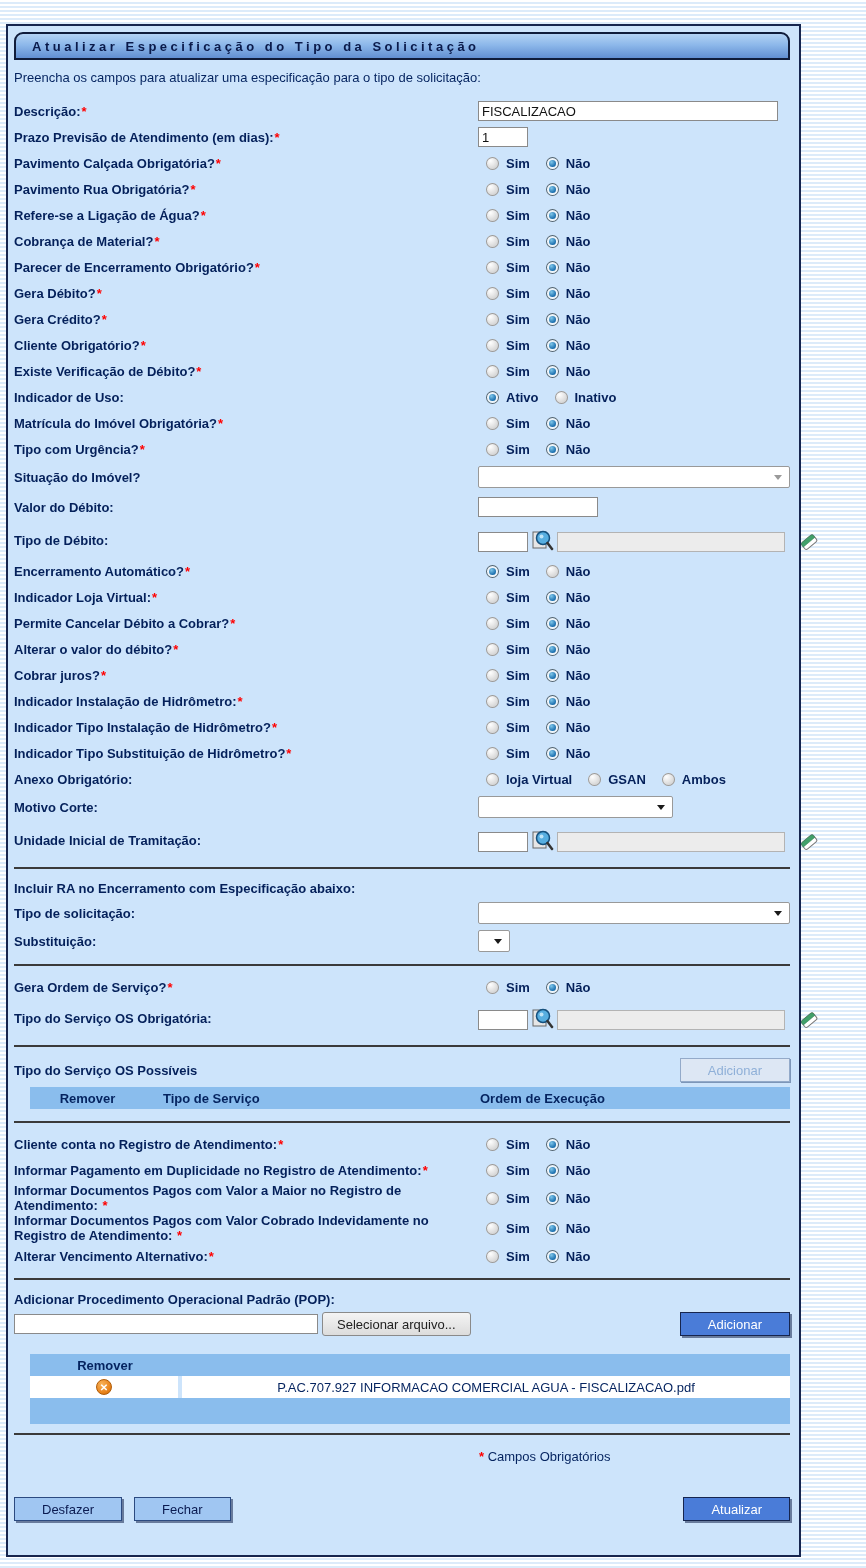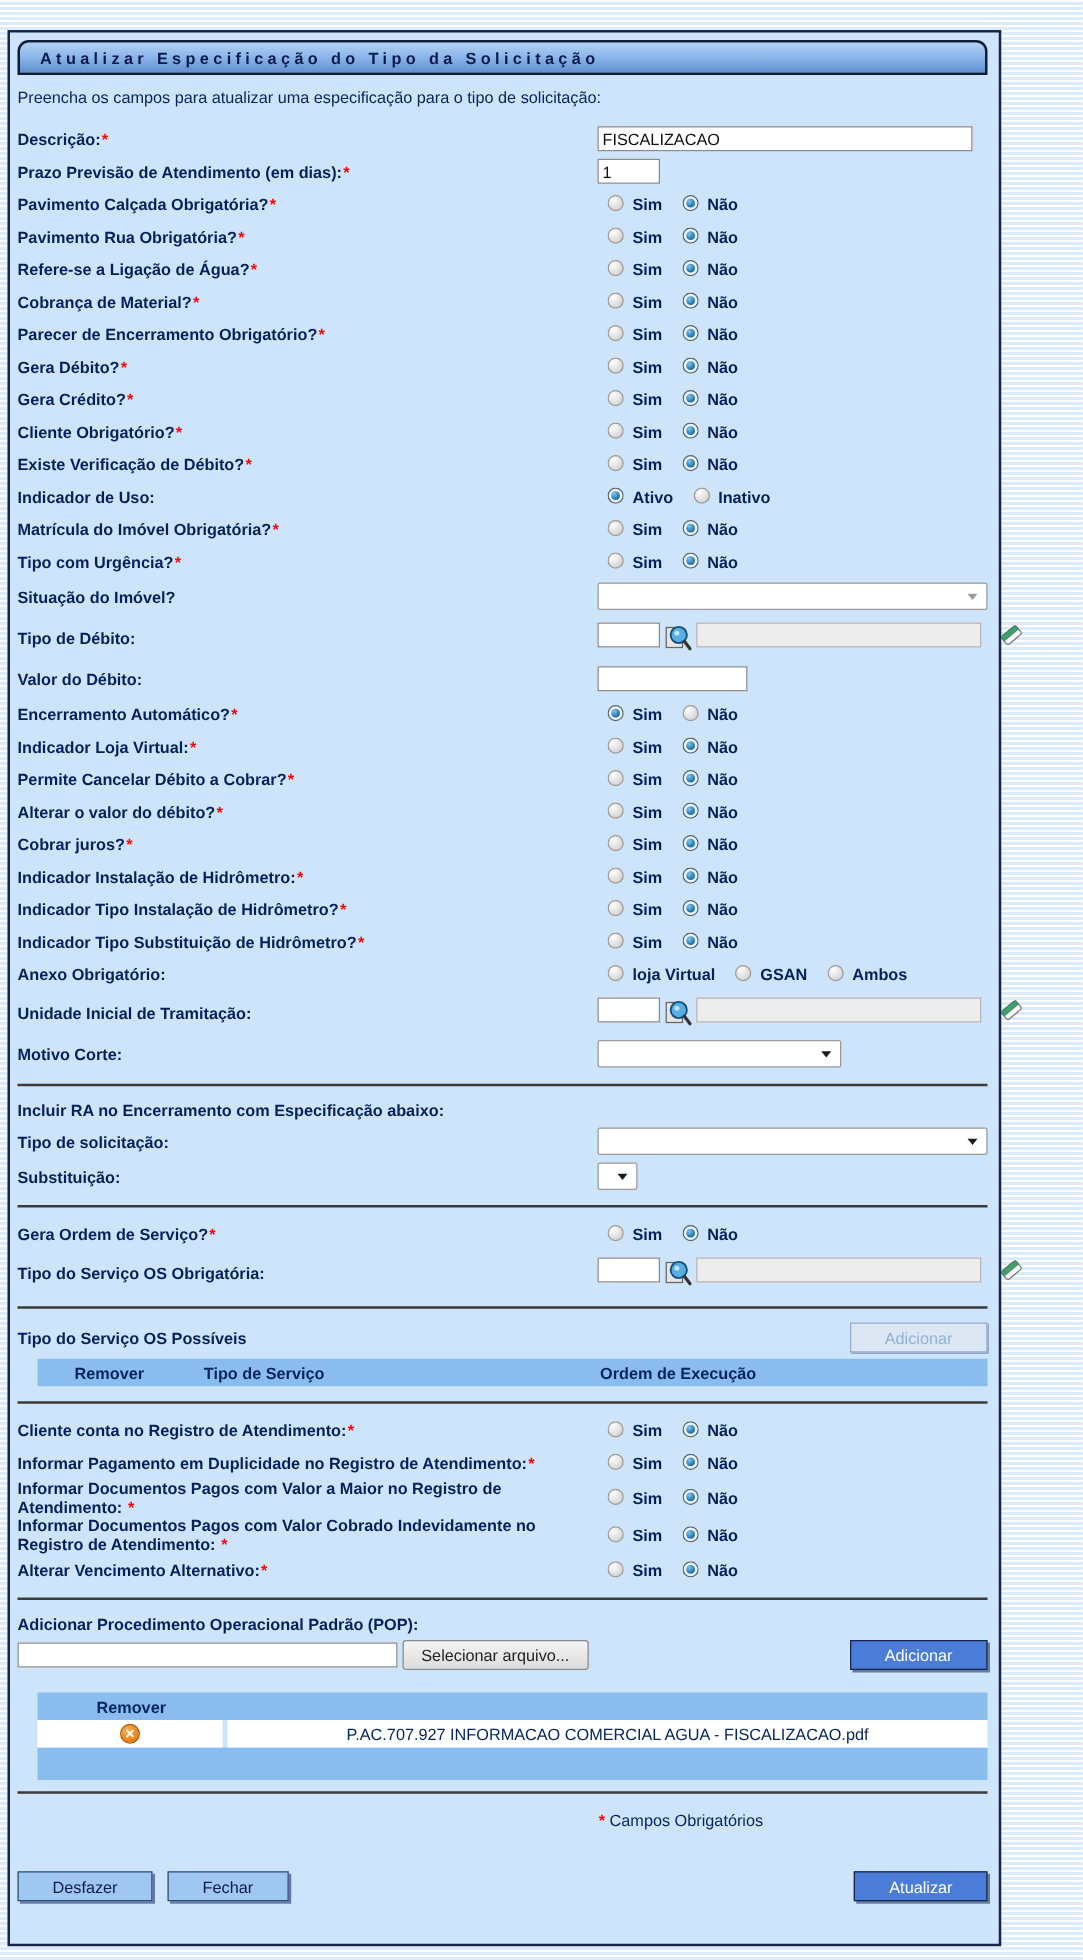--- a/index.html
+++ b/index.html
@@ -18,27 +18,27 @@
     margin:6px 0 0 0; height:28px; line-height:25px;
     border:2px solid #101c3a; border-radius:9px 9px 0 0;
     background:linear-gradient(180deg,#b3d2f3 0%,#8db8ea 45%,#628fd2 100%);
     color:#0a1a4a; font-size:13px; font-weight:bold; letter-spacing:3.5px;
     padding-left:16px;
   }
   .instruction { margin:10px 0 12px 0; font-size:13px; color:#04235f; height:16px; }
   .frow { display:flex; align-items:center; min-height:26px; padding-left:0; }
   .flabel { flex:0 0 464px; font-size:13px; font-weight:bold; color:#04205a; line-height:15px; padding-right:10px; }
   .req { color:#ff0000; margin-left:1px; font-weight:bold; }
-  .ctrl { flex:1; display:flex; align-items:flex-start; }
+  .ctrl { flex:1; display:flex; align-items:flex-end; }
   .txt {
     height:20px; border:1px solid #8a8a8a; background:#fff; font-family:"Liberation Sans",sans-serif;
     font-size:13px; color:#111; padding:0 3px;
   }
   .w300{width:300px;} .w50{width:50px;} .w120{width:120px;} .w304{width:304px;}
-  .radios { flex:1; display:flex; align-items:flex-start; padding-left:8px; }
+  .radios { flex:1; display:flex; align-items:center; padding-left:8px; }
   .radio {
     width:13px; height:13px; border-radius:50%; display:inline-block; flex:0 0 13px;
     background:radial-gradient(circle at 35% 30%, #fefefe, #d2d2d2 72%, #bdbdbd);
     box-shadow:inset 0 0 0 1px #9a9a9a;
   }
   .radio.checked { background:#eef5fa; box-shadow:inset 0 0 0 1px #4e6270; }
   .radio.checked::after {
     content:""; display:block; width:7px; height:7px; margin:3px; border-radius:50%;
     background:radial-gradient(circle at 35% 30%, #7ec6ea, #1b6fae 70%, #0b5a96);
   }
@@ -235,20 +235,27 @@
   <div class="frow" style="min-height:30px;">
     <div class="flabel"><span>Situação do Imóvel?</span></div>
     <div class="ctrl">
       <div class="selectbox w312">
         <span class="selval"></span>
         <span class="arrow gray"></span>
       </div>
     </div>
   </div>
 
+  <div class="frow" style="min-height:30px;">
+    <div class="flabel"><span>Valor do Débito:</span></div>
+    <div class="ctrl">
+        <input class="txt w120" value="" style="">
+      </div>
+  </div>
+
   <div class="frow" style="min-height:36px;">
     <div class="flabel"><span>Tipo de Débito:</span></div>
     <div class="ctrl">
       <input class="txt w50" value="" style="">
       <span class="icon-btn">
         <svg width="22" height="24" viewBox="0 0 22 24">
             <rect x="1" y="4" width="13" height="16" fill="#e6e6e6" stroke="#666"></rect>
             <circle cx="11" cy="10" r="6.5" fill="#57aee0" stroke="#14507e" stroke-width="1.5"></circle>
             <circle cx="9.5" cy="8.5" r="2" fill="#bfe4f7"></circle>
             <line x1="15.5" y1="15" x2="20" y2="21" stroke="#333" stroke-width="2.5" stroke-linecap="round"></line>
@@ -259,112 +266,115 @@
         <svg width="20" height="20" viewBox="0 0 20 20">
             <g transform="rotate(-40 10 10)">
               <rect x="2.5" y="6" width="15" height="8.5" rx="2" fill="#ffffff" stroke="#777"></rect>
               <path d="M2.5 10.2 h15 v-2.2 a2 2 0 0 0 -2 -2 h-11 a2 2 0 0 0 -2 2 z" fill="#41a06a" stroke="#2f7a50" stroke-width="0.5"></path>
             </g>
           </svg>
       </span>
     </div>
   </div>
 
+  <div>
+      <div class="frow">
+        <div class="flabel"><span>Encerramento Automático?</span><span class="req">*</span></div>
+        <div class="radios">
+          <span class="radio checked"></span>
+          <span class="rlabel">Sim</span>
+          <span class="radio"></span>
+          <span class="rlabel">Não</span>
+        </div>
+      </div>
+      <div class="frow">
+        <div class="flabel"><span>Indicador Loja Virtual:</span><span class="req">*</span></div>
+        <div class="radios">
+          <span class="radio"></span>
+          <span class="rlabel">Sim</span>
+          <span class="radio checked"></span>
+          <span class="rlabel">Não</span>
+        </div>
+      </div>
+      <div class="frow">
+        <div class="flabel"><span>Permite Cancelar Débito a Cobrar?</span><span class="req">*</span></div>
+        <div class="radios">
+          <span class="radio"></span>
+          <span class="rlabel">Sim</span>
+          <span class="radio checked"></span>
+          <span class="rlabel">Não</span>
+        </div>
+      </div>
+      <div class="frow">
+        <div class="flabel"><span>Alterar o valor do débito?</span><span class="req">*</span></div>
+        <div class="radios">
+          <span class="radio"></span>
+          <span class="rlabel">Sim</span>
+          <span class="radio checked"></span>
+          <span class="rlabel">Não</span>
+        </div>
+      </div>
+      <div class="frow">
+        <div class="flabel"><span>Cobrar juros?</span><span class="req">*</span></div>
+        <div class="radios">
+          <span class="radio"></span>
+          <span class="rlabel">Sim</span>
+          <span class="radio checked"></span>
+          <span class="rlabel">Não</span>
+        </div>
+      </div>
+      <div class="frow">
+        <div class="flabel"><span>Indicador Instalação de Hidrômetro:</span><span class="req">*</span></div>
+        <div class="radios">
+          <span class="radio"></span>
+          <span class="rlabel">Sim</span>
+          <span class="radio checked"></span>
+          <span class="rlabel">Não</span>
+        </div>
+      </div>
+      <div class="frow">
+        <div class="flabel"><span>Indicador Tipo Instalação de Hidrômetro?</span><span class="req">*</span></div>
+        <div class="radios">
+          <span class="radio"></span>
+          <span class="rlabel">Sim</span>
+          <span class="radio checked"></span>
+          <span class="rlabel">Não</span>
+        </div>
+      </div>
+      <div class="frow">
+        <div class="flabel"><span>Indicador Tipo Substituição de Hidrômetro?</span><span class="req">*</span></div>
+        <div class="radios">
+          <span class="radio"></span>
+          <span class="rlabel">Sim</span>
+          <span class="radio checked"></span>
+          <span class="rlabel">Não</span>
+        </div>
+      </div>
+      <div class="frow">
+        <div class="flabel"><span>Anexo Obrigatório:</span></div>
+        <div class="radios">
+          <span class="radio"></span>
+          <span class="rlabel">loja Virtual</span>
+          <span class="radio"></span>
+          <span class="rlabel">GSAN</span>
+          <span class="radio"></span>
+          <span class="rlabel">Ambos</span>
+        </div>
+      </div>
+    </div>
+
   <div class="frow" style="min-height:30px;">
-    <div class="flabel"><span>Valor do Débito:</span></div>
-    <div class="ctrl">
-        <input class="txt w120" value="" style="">
-      </div>
-  </div>
-
-  <div>
-      <div class="frow">
-        <div class="flabel"><span>Encerramento Automático?</span><span class="req">*</span></div>
-        <div class="radios">
-          <span class="radio checked"></span>
-          <span class="rlabel">Sim</span>
-          <span class="radio"></span>
-          <span class="rlabel">Não</span>
-        </div>
-      </div>
-      <div class="frow">
-        <div class="flabel"><span>Indicador Loja Virtual:</span><span class="req">*</span></div>
-        <div class="radios">
-          <span class="radio"></span>
-          <span class="rlabel">Sim</span>
-          <span class="radio checked"></span>
-          <span class="rlabel">Não</span>
-        </div>
-      </div>
-      <div class="frow">
-        <div class="flabel"><span>Permite Cancelar Débito a Cobrar?</span><span class="req">*</span></div>
-        <div class="radios">
-          <span class="radio"></span>
-          <span class="rlabel">Sim</span>
-          <span class="radio checked"></span>
-          <span class="rlabel">Não</span>
-        </div>
-      </div>
-      <div class="frow">
-        <div class="flabel"><span>Alterar o valor do débito?</span><span class="req">*</span></div>
-        <div class="radios">
-          <span class="radio"></span>
-          <span class="rlabel">Sim</span>
-          <span class="radio checked"></span>
-          <span class="rlabel">Não</span>
-        </div>
-      </div>
-      <div class="frow">
-        <div class="flabel"><span>Cobrar juros?</span><span class="req">*</span></div>
-        <div class="radios">
-          <span class="radio"></span>
-          <span class="rlabel">Sim</span>
-          <span class="radio checked"></span>
-          <span class="rlabel">Não</span>
-        </div>
-      </div>
-      <div class="frow">
-        <div class="flabel"><span>Indicador Instalação de Hidrômetro:</span><span class="req">*</span></div>
-        <div class="radios">
-          <span class="radio"></span>
-          <span class="rlabel">Sim</span>
-          <span class="radio checked"></span>
-          <span class="rlabel">Não</span>
-        </div>
-      </div>
-      <div class="frow">
-        <div class="flabel"><span>Indicador Tipo Instalação de Hidrômetro?</span><span class="req">*</span></div>
-        <div class="radios">
-          <span class="radio"></span>
-          <span class="rlabel">Sim</span>
-          <span class="radio checked"></span>
-          <span class="rlabel">Não</span>
-        </div>
-      </div>
-      <div class="frow">
-        <div class="flabel"><span>Indicador Tipo Substituição de Hidrômetro?</span><span class="req">*</span></div>
-        <div class="radios">
-          <span class="radio"></span>
-          <span class="rlabel">Sim</span>
-          <span class="radio checked"></span>
-          <span class="rlabel">Não</span>
-        </div>
-      </div>
-      <div class="frow">
-        <div class="flabel"><span>Anexo Obrigatório:</span></div>
-        <div class="radios">
-          <span class="radio"></span>
-          <span class="rlabel">loja Virtual</span>
-          <span class="radio"></span>
-          <span class="rlabel">GSAN</span>
-          <span class="radio"></span>
-          <span class="rlabel">Ambos</span>
-        </div>
-      </div>
-    </div>
+    <div class="flabel"><span>Motivo Corte:</span></div>
+    <div class="ctrl">
+      <div class="selectbox w195">
+        <span class="selval"></span>
+        <span class="arrow"></span>
+      </div>
+    </div>
+  </div>
 
   <div class="frow" style="min-height:36px;">
     <div class="flabel"><span>Unidade Inicial de Tramitação:</span></div>
     <div class="ctrl">
       <input class="txt w50" value="" style="">
       <span class="icon-btn">
         <svg width="22" height="24" viewBox="0 0 22 24">
             <rect x="1" y="4" width="13" height="16" fill="#e6e6e6" stroke="#666"></rect>
             <circle cx="11" cy="10" r="6.5" fill="#57aee0" stroke="#14507e" stroke-width="1.5"></circle>
             <circle cx="9.5" cy="8.5" r="2" fill="#bfe4f7"></circle>
@@ -376,30 +386,20 @@
         <svg width="20" height="20" viewBox="0 0 20 20">
             <g transform="rotate(-40 10 10)">
               <rect x="2.5" y="6" width="15" height="8.5" rx="2" fill="#ffffff" stroke="#777"></rect>
               <path d="M2.5 10.2 h15 v-2.2 a2 2 0 0 0 -2 -2 h-11 a2 2 0 0 0 -2 2 z" fill="#41a06a" stroke="#2f7a50" stroke-width="0.5"></path>
             </g>
           </svg>
       </span>
     </div>
   </div>
 
-  <div class="frow" style="min-height:30px;">
-    <div class="flabel"><span>Motivo Corte:</span></div>
-    <div class="ctrl">
-      <div class="selectbox w195">
-        <span class="selval"></span>
-        <span class="arrow"></span>
-      </div>
-    </div>
-  </div>
-
   <hr class="divider">
 
   <div class="sec-heading">Incluir RA no Encerramento com Especificação abaixo:</div>
 
   <div class="frow" style="min-height:28px;">
     <div class="flabel"><span>Tipo de solicitação:</span></div>
     <div class="ctrl">
       <div class="selectbox wfull">
         <span class="selval"></span>
         <span class="arrow"></span>

